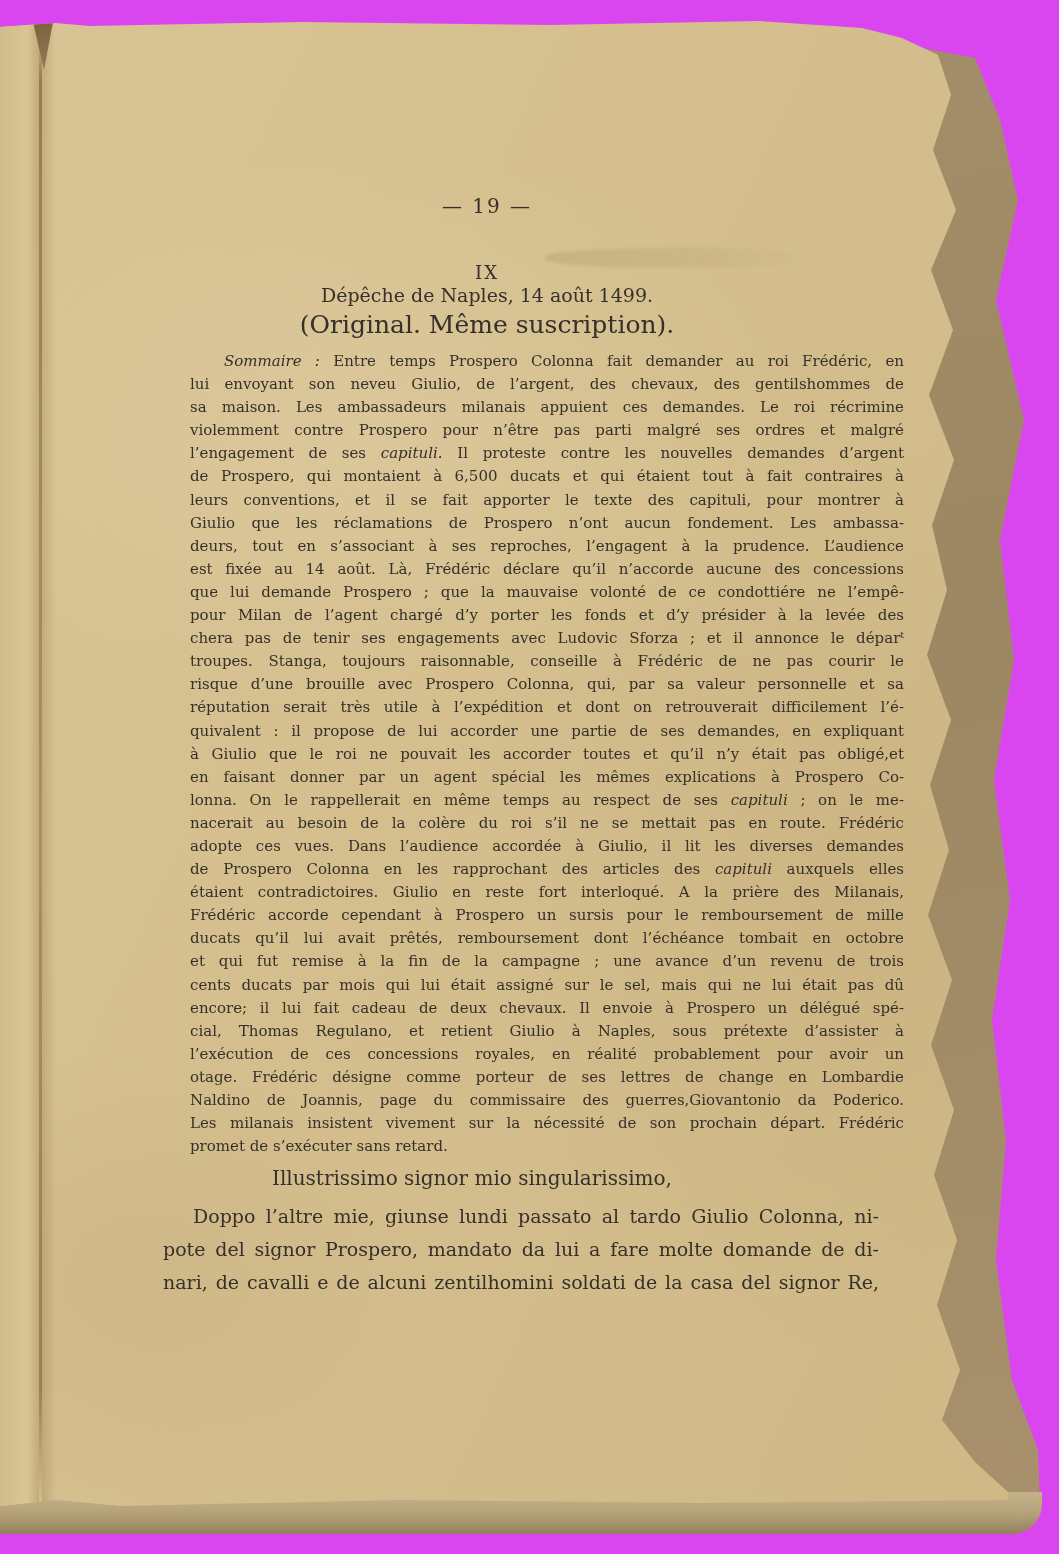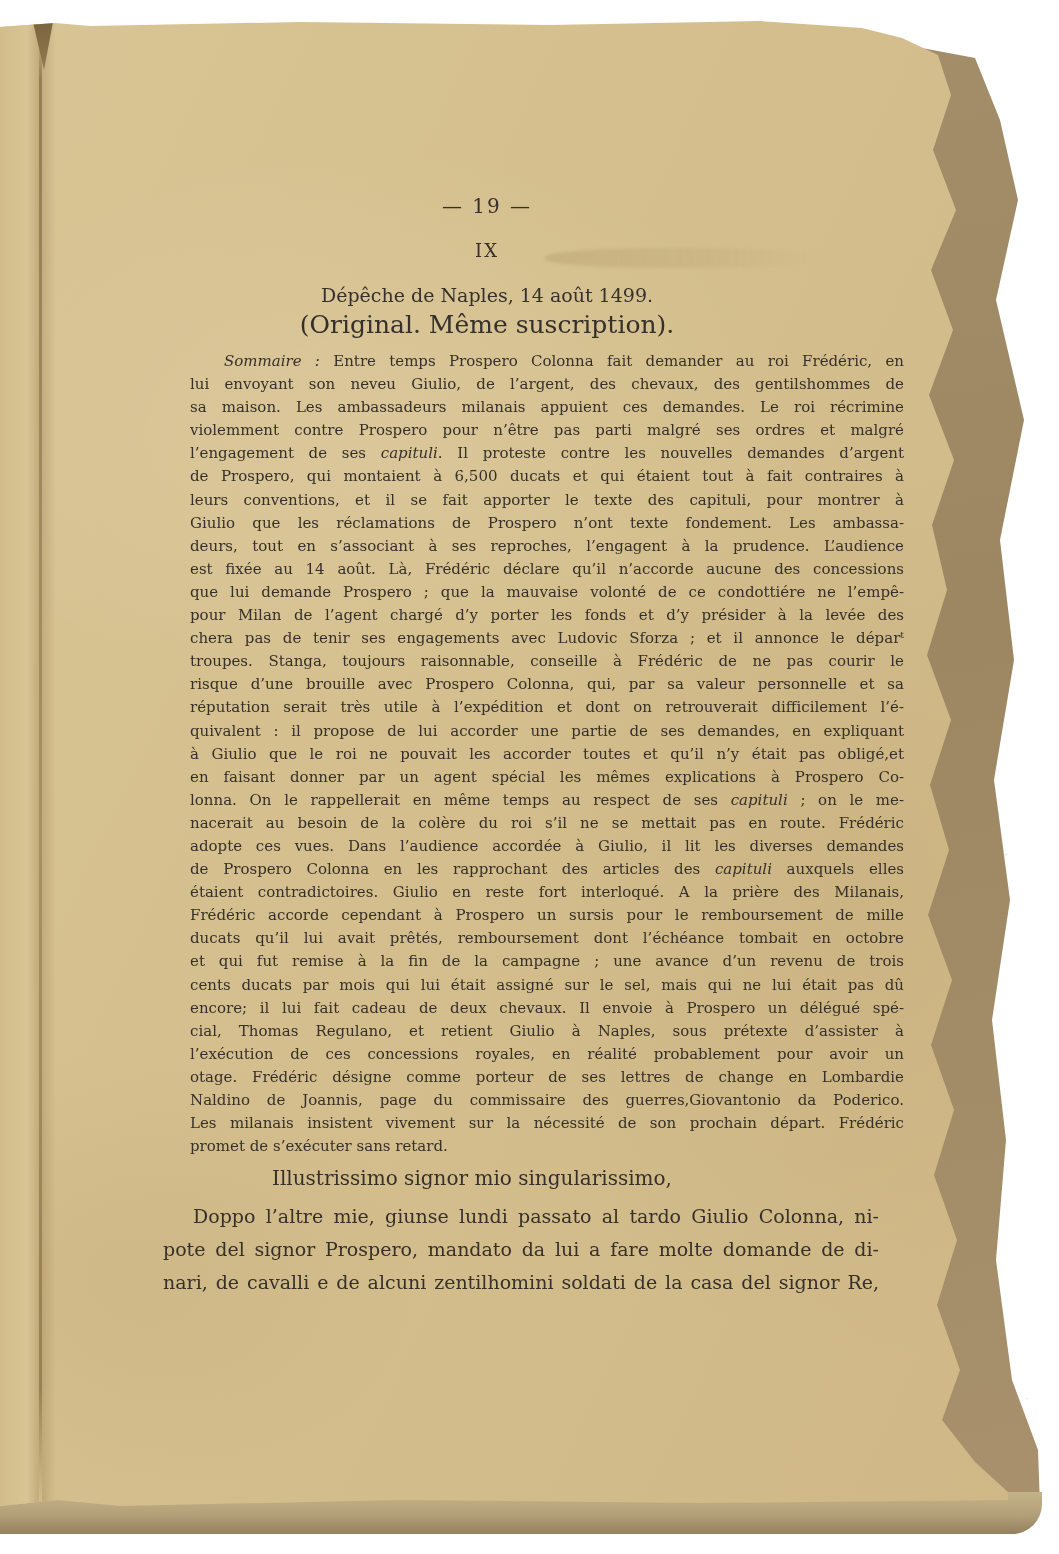--- a/index.html
+++ b/index.html
@@ -2,21 +2,21 @@
 <html><head>
 <meta charset="utf-8">
 <style>
   html,body { margin:0; padding:0; }
   body {
     width:1059px; height:1554px;
     background:#181520;
     font-family:"DejaVu Serif", serif;
     overflow:hidden;
   }
-  #scene { position:relative; width:1059px; height:1554px; background:#ffffff; }
+  #scene { position:relative; width:1059px; height:1554px; background:#d946ef; }
 
   
   #scene::before {
     content:""; position:absolute; inset:0;
     background:
       radial-gradient(2px 2px at 12% 3%, rgba(120,100,140,.25), transparent 60%),
       radial-gradient(2px 2px at 88% 8%, rgba(120,100,140,.2), transparent 60%),
       radial-gradient(3px 3px at 95% 55%, rgba(100,85,120,.18), transparent 60%),
       radial-gradient(2px 2px at 97% 90%, rgba(100,85,120,.18), transparent 60%);
   }
@@ -80,21 +80,21 @@
     position:absolute; left:545px; top:248px; width:270px; height:20px;
     background:linear-gradient(90deg, rgba(148,122,76,.22), rgba(148,122,76,.10) 60%, rgba(148,122,76,0));
     border-radius:45%;
     filter:blur(1.5px);
   }
 
   
   .ink { color:#36302a; }
   .headings { position:absolute; left:130px; width:714px; text-align:center; }
   .page-number   { top:194px; font-size:20px; letter-spacing:2px; }
-  .section-number{ top:240px; font-size:18px; letter-spacing:2px; }
+  .section-number{ top:262px; font-size:18px; letter-spacing:2px; }
   .doc-title     { top:284px; font-size:19px; }
   .doc-subtitle  { top:310px; font-size:25px; }
 
   .summary {
     position:absolute; left:163px; top:350px; width:714px;
     font-size:15px; line-height:23.1px;margin-left:27px;
   }
   .summary .tline { text-align:justify; text-align-last:justify; }
   .summary .tline:first-child { text-indent:34px; }
   .summary .tline:last-child  { text-align-last:left; }
@@ -137,21 +137,21 @@
     <div class="headings ink doc-subtitle">(Original. Même suscription).</div>
 
     <div class="summary ink">
         <div class="tline"><span></span><i>Sommaire :</i><span> Entre temps Prospero Colonna fait demander au roi Frédéric, en</span></div>
         <div class="tline"><span>lui envoyant son neveu Giulio, de l’argent, des chevaux, des gentilshommes de</span></div>
         <div class="tline"><span>sa maison. Les ambassadeurs milanais appuient ces demandes. Le roi récrimine</span></div>
         <div class="tline"><span>violemment contre Prospero pour n’être pas parti malgré ses ordres et malgré</span></div>
         <div class="tline"><span>l’engagement de ses </span><i>capituli</i><span>. Il proteste contre les nouvelles demandes d’argent</span></div>
         <div class="tline"><span>de Prospero, qui montaient à 6,500 ducats et qui étaient tout à fait contraires à</span></div>
         <div class="tline"><span>leurs conventions, et il se fait apporter le texte des capituli, pour montrer à</span></div>
-        <div class="tline"><span>Giulio que les réclamations de Prospero n’ont texte fondement. Les ambassa-</span></div>
+        <div class="tline"><span>Giulio que les réclamations de Prospero n’ont aucun fondement. Les ambassa-</span></div>
         <div class="tline"><span>deurs, tout en s’associant à ses reproches, l’engagent à la prudence. L’audience</span></div>
         <div class="tline"><span>est fixée au 14 août. Là, Frédéric déclare qu’il n’accorde aucune des concessions</span></div>
         <div class="tline"><span>que lui demande Prospero ; que la mauvaise volonté de ce condottiére ne l’empê-</span></div>
         <div class="tline"><span>pour Milan de l’agent chargé d’y porter les fonds et d’y présider à la levée des</span></div>
         <div class="tline"><span>chera pas de tenir ses engagements avec Ludovic Sforza ; et il annonce le déparᵗ</span></div>
         <div class="tline"><span>troupes. Stanga, toujours raisonnable, conseille à Frédéric de ne pas courir le</span></div>
         <div class="tline"><span>risque d’une brouille avec Prospero Colonna, qui, par sa valeur personnelle et sa</span></div>
         <div class="tline"><span>réputation serait très utile à l’expédition et dont on retrouverait difficilement l’é-</span></div>
         <div class="tline"><span>quivalent : il propose de lui accorder une partie de ses demandes, en expliquant</span></div>
         <div class="tline"><span>à Giulio que le roi ne pouvait les accorder toutes et qu’il n’y était pas obligé,et</span></div>

